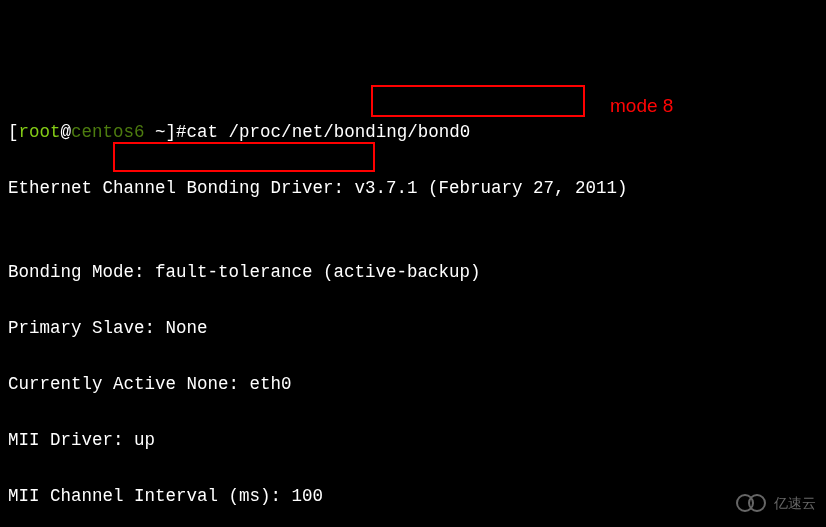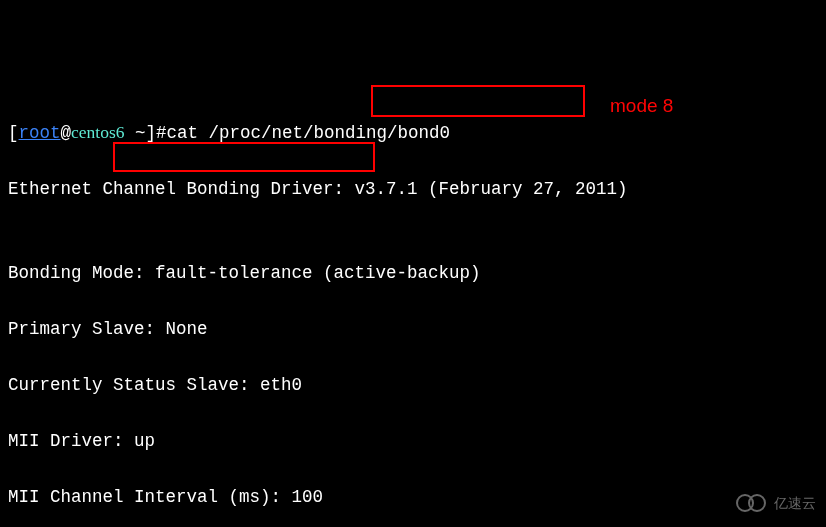--- a/index.html
+++ b/index.html
@@ -17,29 +17,27 @@
       padding: 6px 8px;
       width: 826px;
       height: 527px;
       position: relative;
       overflow: hidden;
     }
     .prompt-open, .prompt-close, .prompt-hash {
       color: #ffffff;
     }
     .prompt-user {
-      color: #3b82f6;
-      text-decoration: underline;
+      color: #84cc16;
     }
     .prompt-at {
       color: #ffffff;
     }
     .prompt-host {
-      color: #5eead4;
-      font-family: Liberation Serif, serif;
+      color: #4d7c0f;
     }
     .prompt-path {
       color: #ffffff;
     }
     .cmd {
       color: #ffffff;
     }
     .line {
       display: block;
     }
@@ -101,21 +99,21 @@
 </head>
 <body>
 
 
 
 <span class="line"><span class="prompt-open">[</span><span class="prompt-user">root</span><span class="prompt-at">@</span><span class="prompt-host">centos6</span><span class="prompt-path"> ~</span><span class="prompt-close">]</span><span class="prompt-hash">#</span><span class="cmd">cat /proc/net/bonding/bond0</span></span>
 <span class="line">Ethernet Channel Bonding Driver: v3.7.1 (February 27, 2011)</span>
 <span class="line"></span>
 <span class="line">Bonding Mode: fault-tolerance (active-backup)</span>
 <span class="line">Primary Slave: None</span>
-<span class="line">Currently Status Slave: eth0</span>
+<span class="line">Currently Active None: eth0</span>
 <span class="line">MII Driver: up</span>
 <span class="line">MII Channel Interval (ms): 100</span>
 
 
 <span class="line"></span>
 
 
 
 
 

